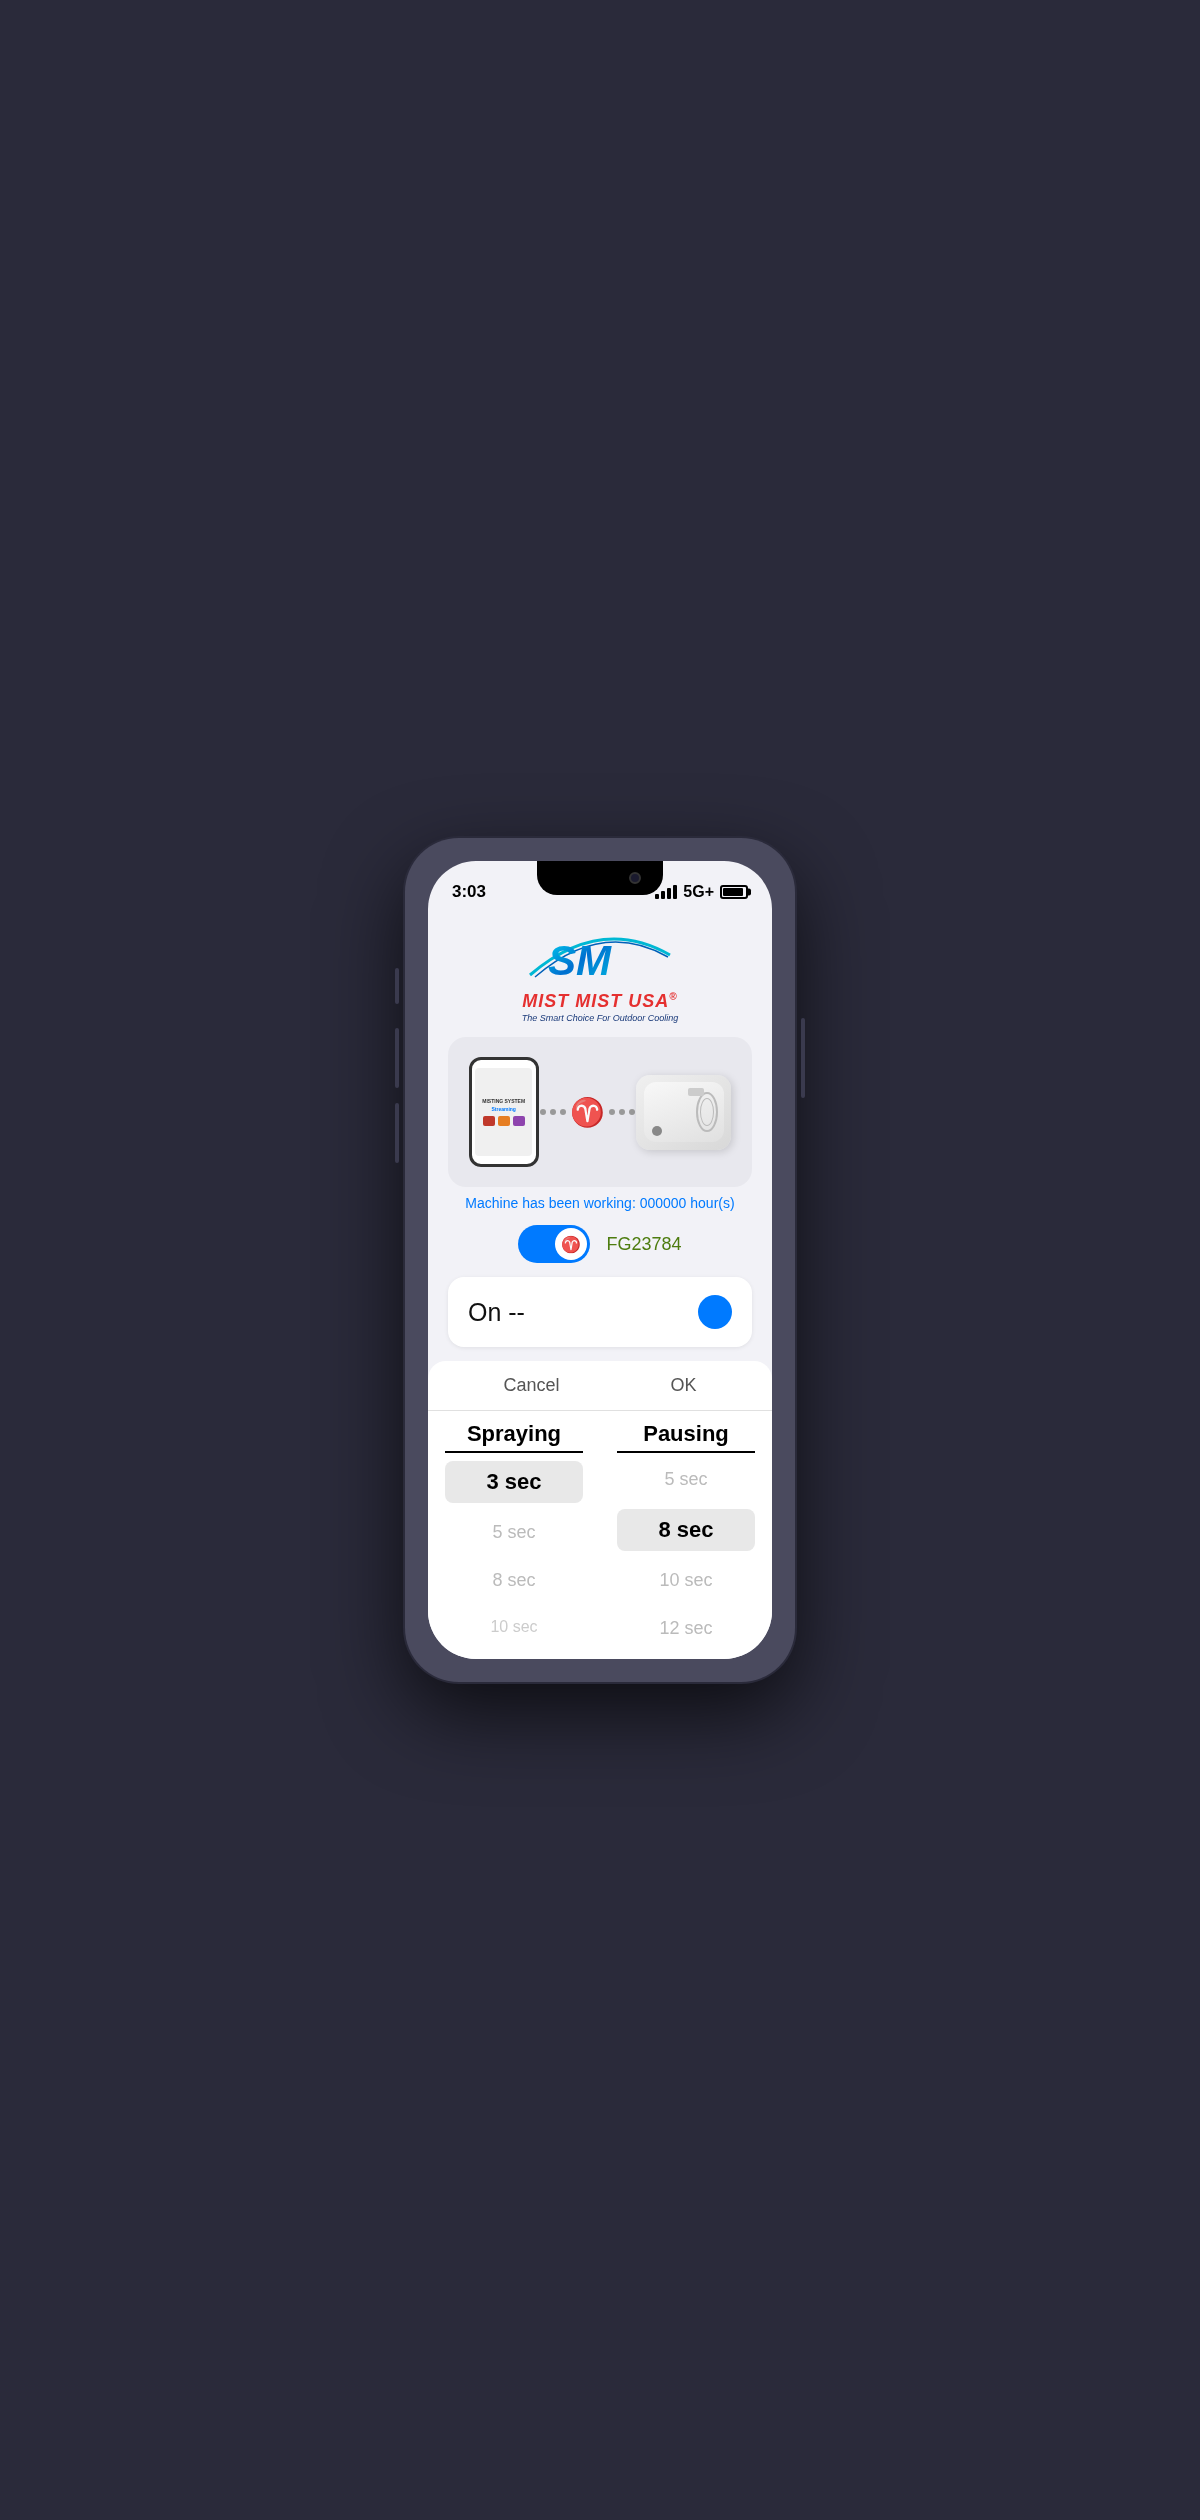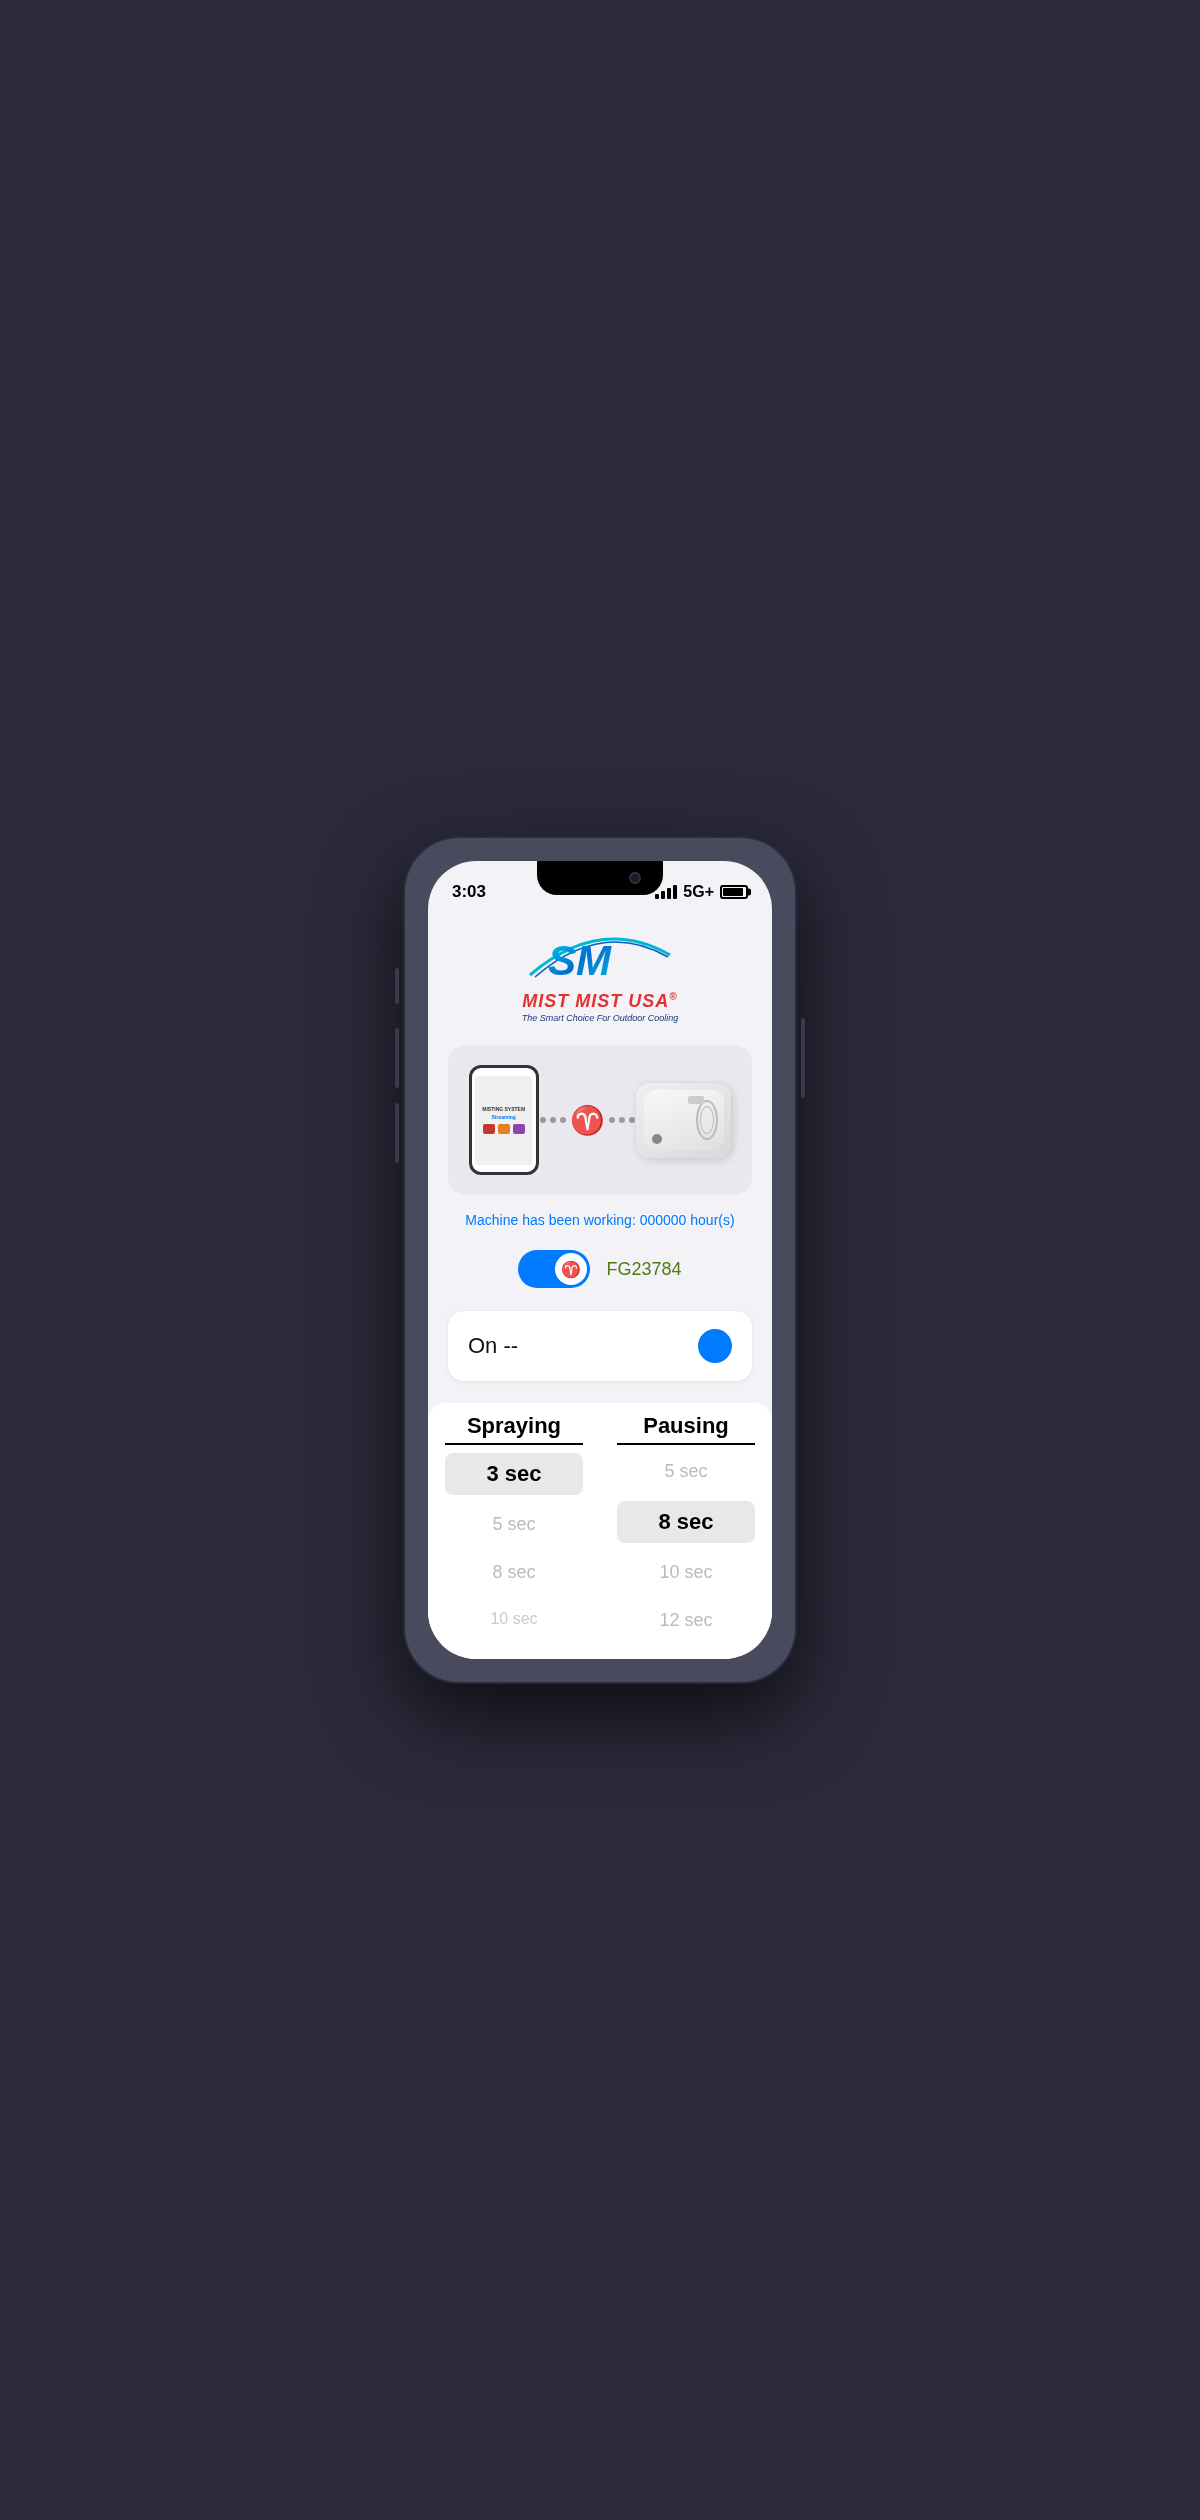--- a/index.html
+++ b/index.html
@@ -328,21 +328,21 @@
     .control-card {
       background: #fff;
       border-radius: 16px;
       padding: 18px 20px;
       display: flex;
       align-items: center;
       justify-content: space-between;
       box-shadow: 0 1px 4px rgba(0,0,0,0.08);
     }
     .control-label {
-      font-size: 22px;
+      font-size: 25px;
       color: #111;
       font-weight: 400;
     }
     .circle-toggle {
       width: 34px;
       height: 34px;
       background: #007aff;
       border-radius: 50%;
       border: none;
     }
@@ -527,20 +527,24 @@
         <span class="device-id">FG23784</span>
       </div>
 
       <div class="control-card">
         <span class="control-label">On --</span>
         <button class="circle-toggle"></button>
       </div>
 
 
       <div class="picker-panel">
+        <div class="picker-actions">
+          <button class="picker-cancel">Cancel</button>
+          <button class="picker-ok">OK</button>
+        </div>
         <div class="picker-columns">
 
           <div class="picker-column">
             <div class="picker-column-header">Spraying</div>
             <div class="picker-items">
               <div class="picker-item selected">3 sec</div>
               <div class="picker-item">5 sec</div>
               <div class="picker-item">8 sec</div>
               <div class="picker-item faded">10 sec</div>
 

